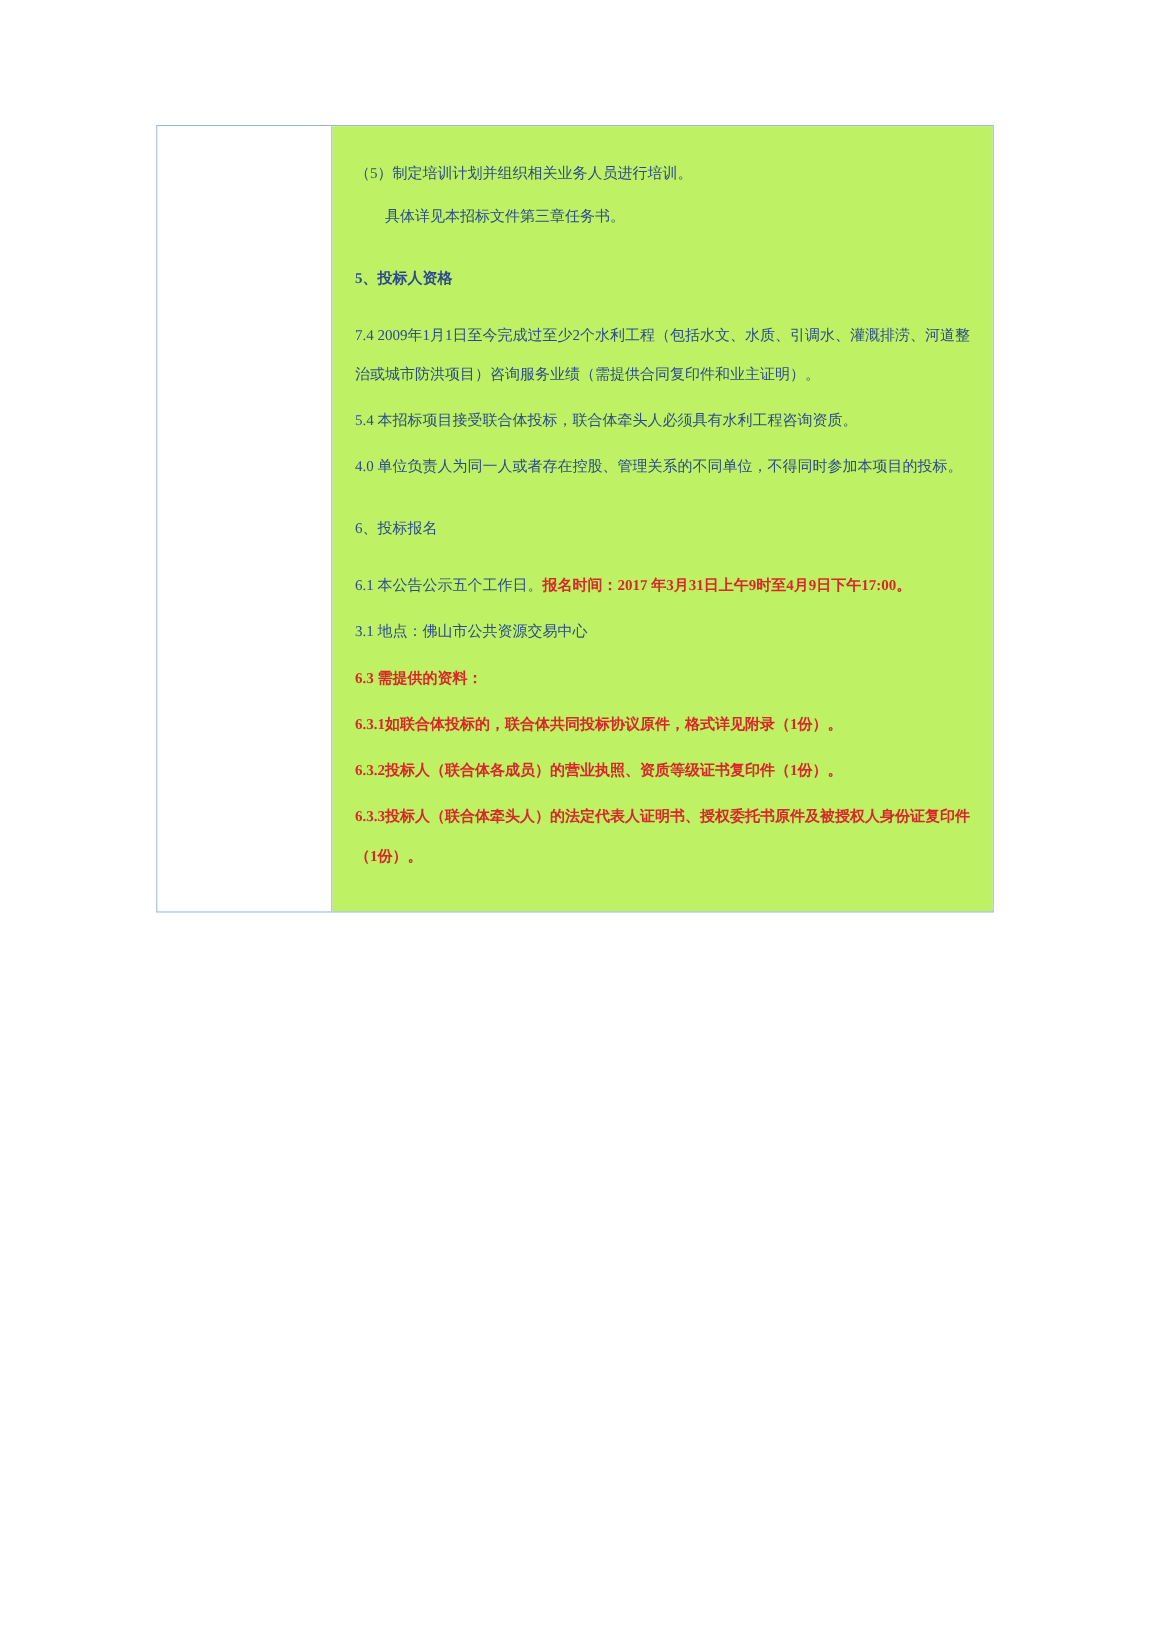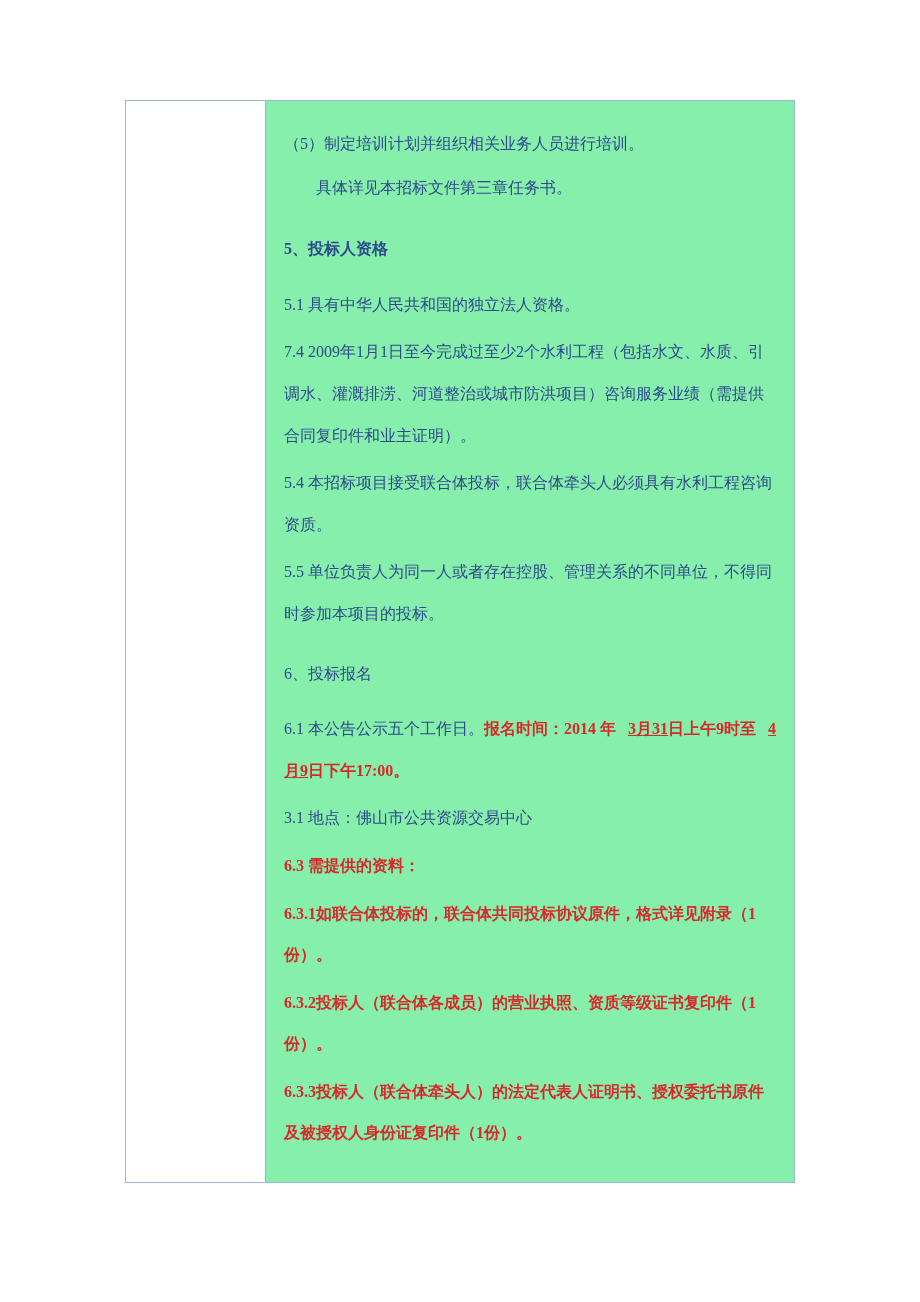--- a/index.html
+++ b/index.html
@@ -21,52 +21,49 @@
       border: 0.5px solid #9bb8d3;
     }
     .left-col {
       width: 140px;
       border-right: 1px solid #9bb8d3;
       background: #ffffff;
     }
     .right-col {
       flex: 1;
       padding: 22px 18px 22px 18px;
-      background: #86efac;
+      background: #bef264;
       line-height: 2.6;
-      font-size: 16px;
+      font-size: 12px;
     }
     .para {
       color: #2e4a8c;
       margin-bottom: 4px;
     }
     .para-indent {
       color: #2e4a8c;
       text-indent: 2em;
       margin-bottom: 6px;
-      font-family: Liberation Mono, monospace;
     }
     .section-head {
       color: #2e4a8c;
       font-weight: bold;
       margin-top: 18px;
       margin-bottom: 14px;
     }
     .red {
       color: #d8282a;
     }
     .blue {
       color: #2e4a8c;
     }
     .bold {
       font-weight: bold;
     }
     .underline {
-      text-decoration: underline;
-      margin-left: 12px;
     }
     .spaced {
       margin-top: 6px;
       margin-bottom: 6px;
     }
     .period {
       color: #2e4a8c;
     }
   </style>
 </head>
@@ -75,33 +72,32 @@
 <div class="outer-container">
   <div class="table-wrapper">
     <div class="left-col"></div>
     <div class="right-col">
 
       <div class="para">（5）制定培训计划并组织相关业务人员进行培训。</div>
       <div class="para-indent">具体详见本招标文件第三章任务书。</div>
 
       <div class="section-head">5、投标人资格</div>
 
-      <div class="para spaced">5.1 具有中华人民共和国的独立法人资格。</div>
 
 
       <div class="para spaced">7.4 2009年1月1日至今完成过至少2个水利工程（包括水文、水质、引调水、灌溉排涝、河道整治或城市防洪项目）咨询服务业绩（需提供合同复印件和业主证明）。</div>
 
       <div class="para spaced">5.4 本招标项目接受联合体投标，联合体牵头人必须具有水利工程咨询资质。</div>
 
-      <div class="para spaced">5.5 单位负责人为同一人或者存在控股、管理关系的不同单位，不得同时参加本项目的投标。</div>
+      <div class="para spaced">4.0 单位负责人为同一人或者存在控股、管理关系的不同单位，不得同时参加本项目的投标。</div>
 
       <div class="para" style="margin-top:18px; margin-bottom:14px;">6、投标报名</div>
 
       <div class="para spaced">
-        <span class="blue">6.1 本公告公示五个工作日。</span><span class="red bold">报名时间：2014 年</span><span class="red bold underline">3月31</span><span class="red bold">日上午9时至</span><span class="red bold underline">4月9</span><span class="red bold">日下午17:00。</span>
+        <span class="blue">6.1 本公告公示五个工作日。</span><span class="red bold">报名时间：2017 年</span><span class="red bold underline">3月31</span><span class="red bold">日上午9时至</span><span class="red bold underline">4月9</span><span class="red bold">日下午17:00。</span>
       </div>
 
       <div class="para spaced">3.1 地点：佛山市公共资源交易中心</div>
 
       <div class="para spaced red bold">6.3 需提供的资料：</div>
 
       <div class="para spaced red bold">6.3.1如联合体投标的，联合体共同投标协议原件，格式详见附录（1份）。</div>
 
       <div class="para spaced red bold">6.3.2投标人（联合体各成员）的营业执照、资质等级证书复印件（1份）。</div>
 

